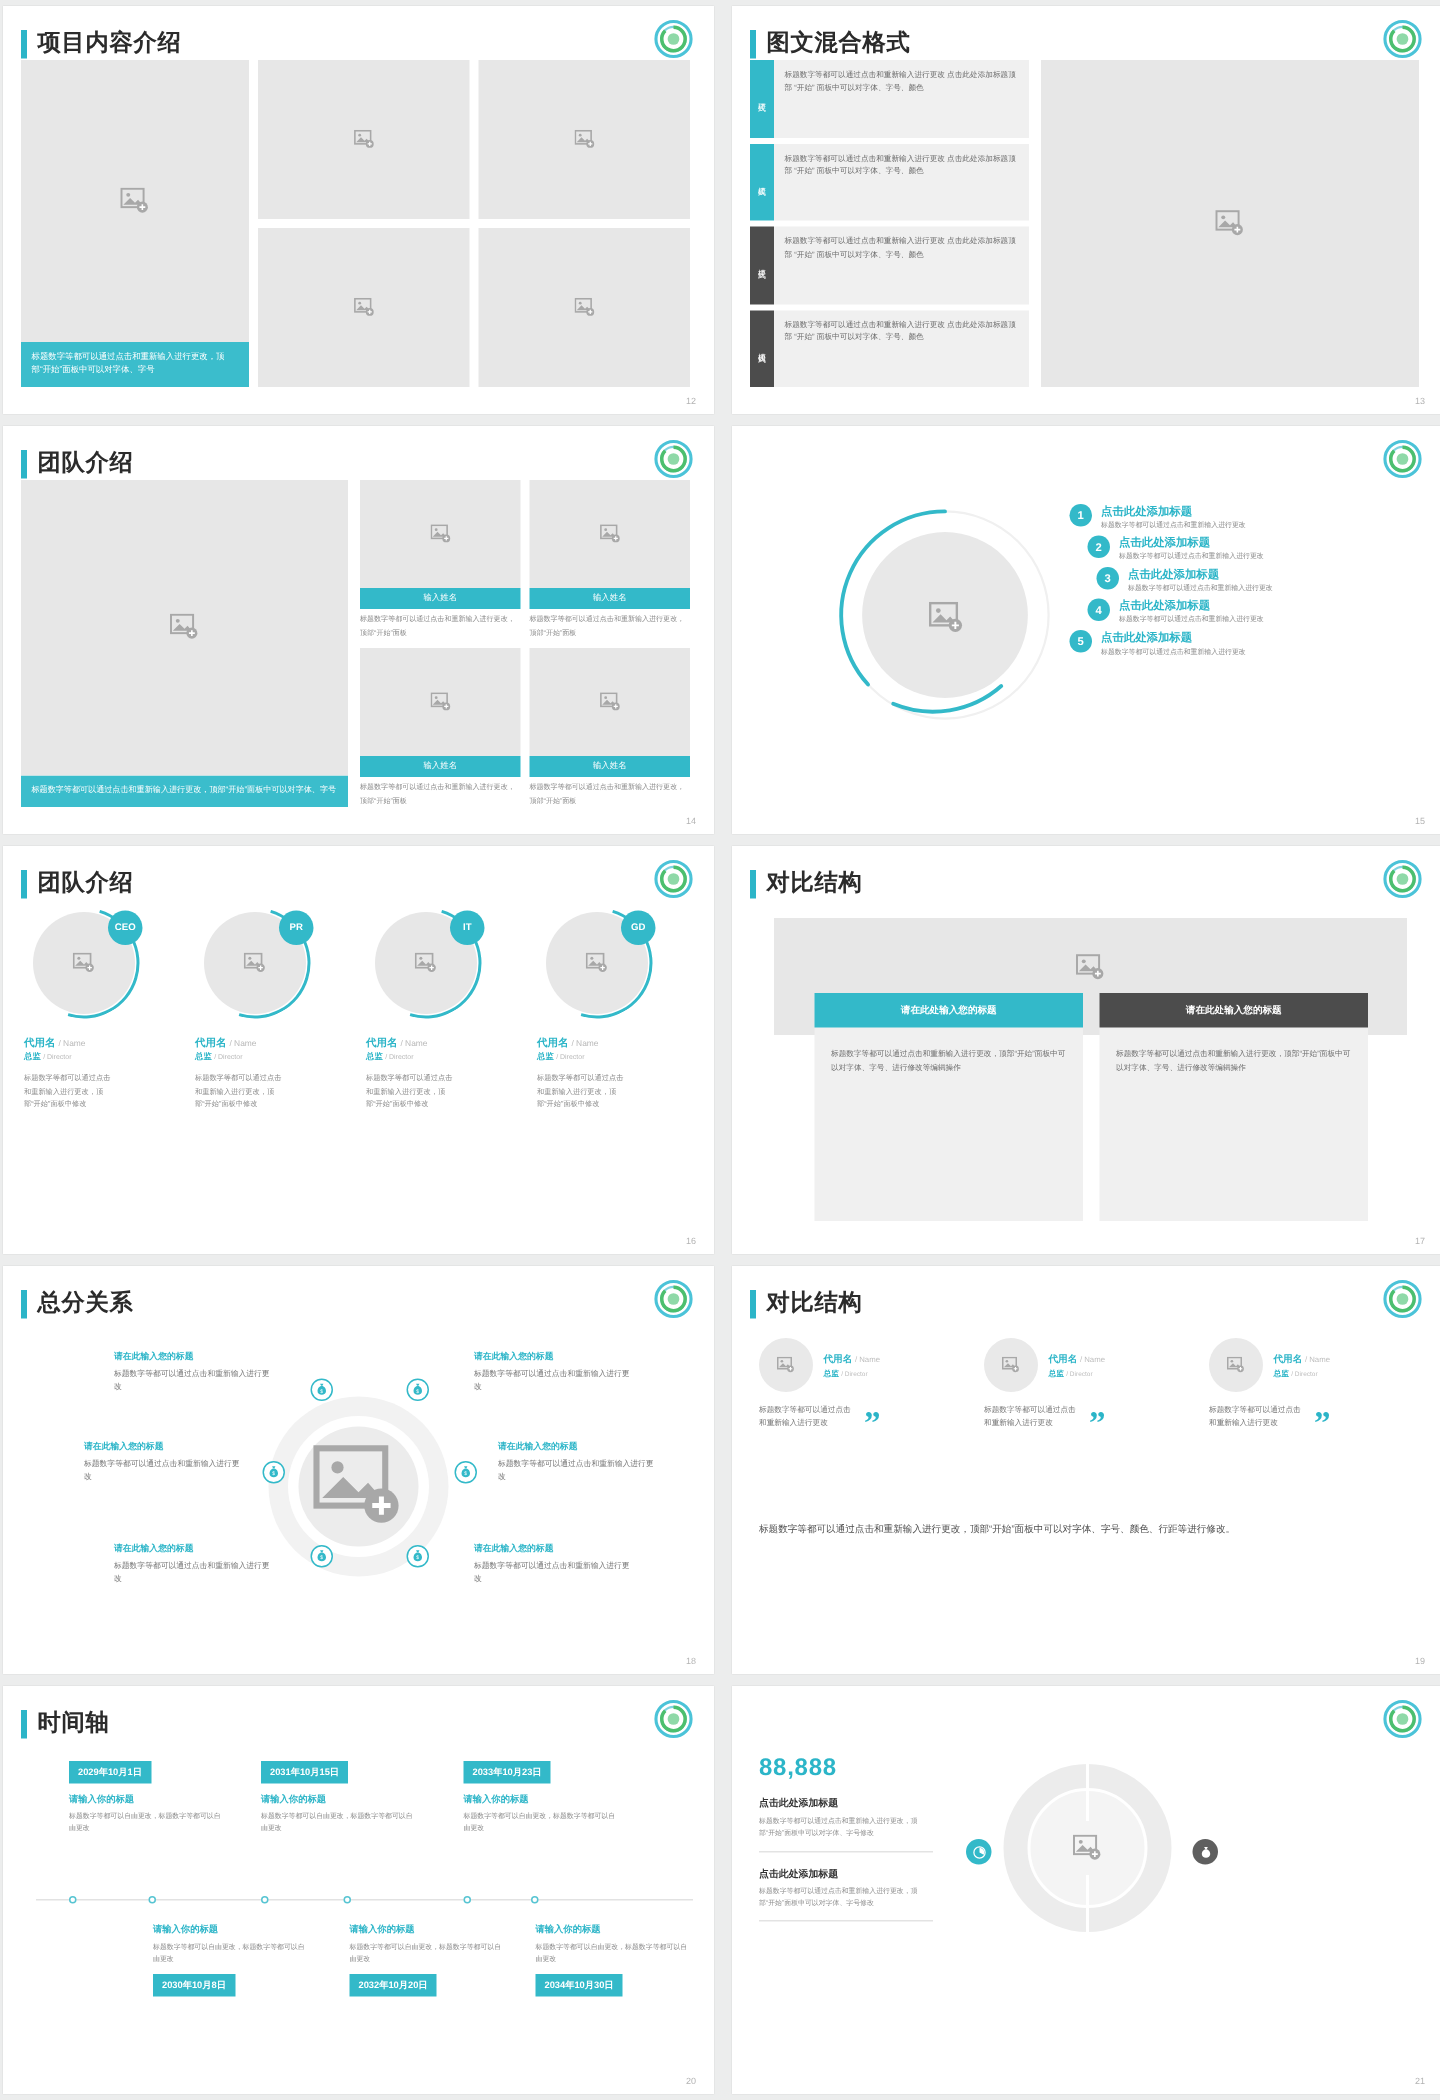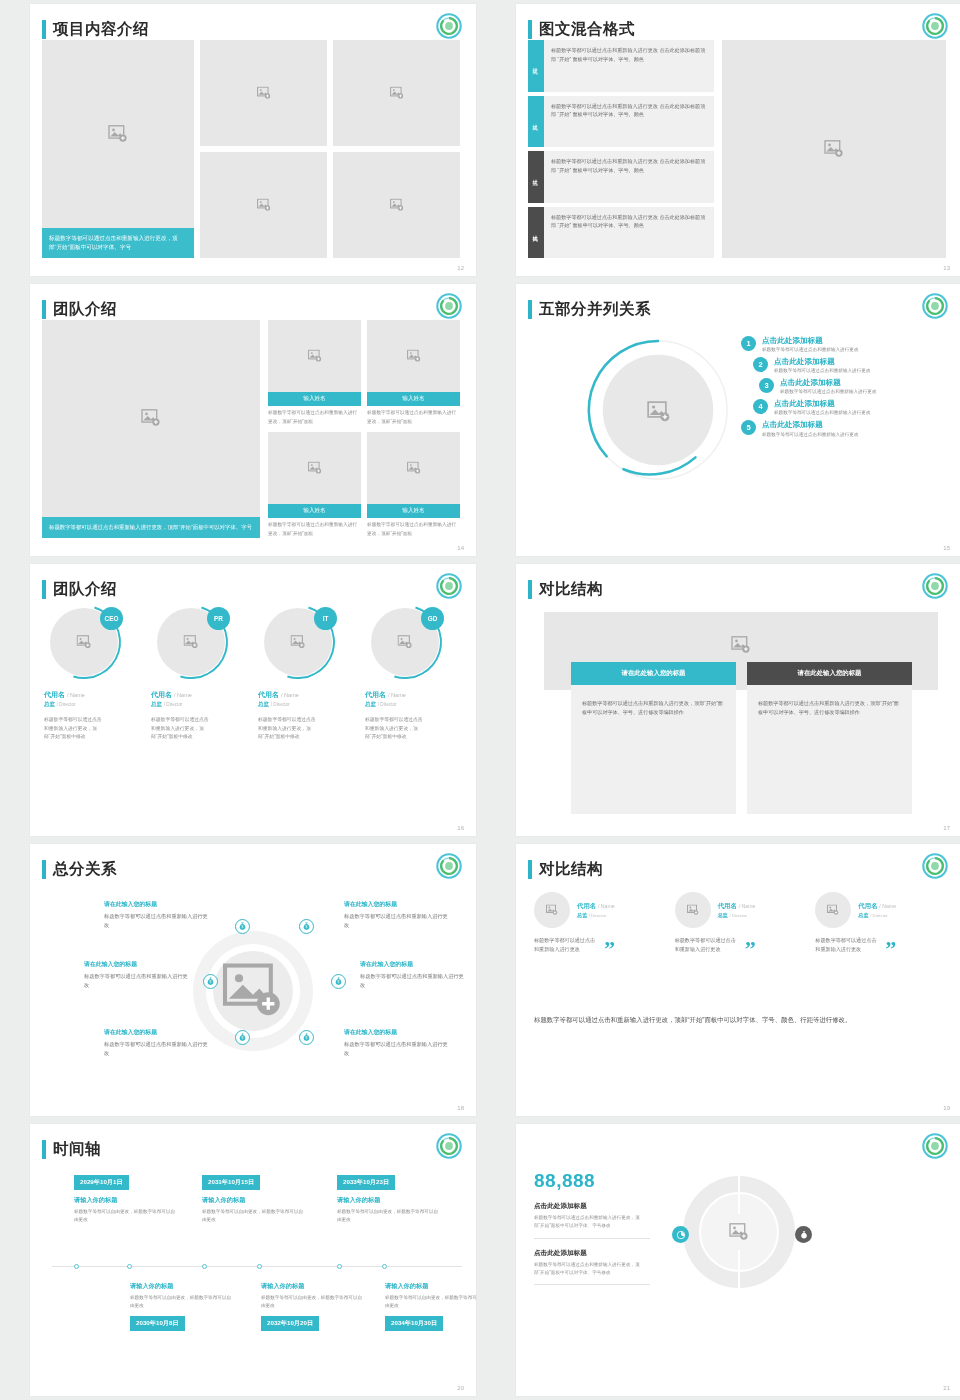--- a/index.html
+++ b/index.html
@@ -4,21 +4,21 @@
 <style>
   * { box-sizing: border-box; margin: 0; padding: 0; }
   body {
     width: 960px; height: 1400px;
     background: #eceded;
     font-family: "Liberation Sans", "DejaVu Sans", sans-serif;
     overflow: hidden;
   }
   .deck { display: grid; grid-template-columns: 474px 474px; grid-template-rows: repeat(6, 272px);
           column-gap: 12px; row-gap: 8px; padding: 4px 0 0 2px; }
-  .slide { background: #fff; position: relative; overflow: hidden; box-shadow: 0 0 1px rgba(0,0,0,.12); margin-left: 28px; }
+  .slide { background: #fff; position: relative; overflow: hidden; box-shadow: 0 0 1px rgba(0,0,0,.12); }
   .slide-inner { position: absolute; inset: 0; padding: 12px 16px 6px 12px; }
 
   
   .hdr { display: flex; align-items: center; height: 26px; }
   .hdr-bar { width: 4px; height: 19px; background: #2cb5c8; margin-right: 7px; }
   .hdr-title { font-size: 15.5px; font-weight: bold; color: #2b2b2b; letter-spacing: .5px; line-height: 1; }
   .logo { position: absolute; right: 14px; top: 9px; width: 26px; height: 26px; }
   .pg { position: absolute; right: 12px; bottom: 5px; font-size: 6px; color: #b3b3b3; }
 
   
@@ -119,21 +119,21 @@
   .s20-dot { position: absolute; width: 5px; height: 5px; border-radius: 50%; border: 1px solid #56c4d2; background: #fff; top: 102px; }
   .s20-date { background: #33b9c9; color: #fff; font-size: 6.2px; font-weight: bold; padding: 3px 6px; display: inline-block; }
   .s20-t { font-size: 6.2px; font-weight: bold; color: #2cb5c8; margin-top: 6px; }
   .s20-d { font-size: 4.6px; line-height: 1.75; color: #8c8c8c; margin-top: 3px; }
   .s20-up { position: absolute; width: 104px; top: 8px; }
   .s20-dn { position: absolute; width: 104px; top: 120px; }
 
   
   .s21-l { position: absolute; left: 18px; top: 46px; width: 116px; }
   .s21-r { position: absolute; right: 14px; top: 46px; width: 116px; }
-  .s21-big { font-size: 19px; font-weight: bold; color: #2cb5c8; letter-spacing: .5px; }
+  .s21-big { font-size: 16px; font-weight: bold; color: #2cb5c8; letter-spacing: .5px; }
   .s21-blk { margin-top: 10px; border-bottom: 1px solid #e3e3e3; padding-bottom: 7px; }
   .s21-bt { font-size: 6.6px; font-weight: bold; color: #333; }
   .s21-bd { font-size: 4.6px; line-height: 1.8; color: #8f8f8f; margin-top: 3px; }
   .s21-donut { position: absolute; left: 50%; top: 108px; transform: translate(-50%,-50%);
                width: 112px; height: 112px; border-radius: 50%; background: #ececec; }
   .s21-donut:before { content:""; position:absolute; inset:16px; border-radius:50%; background:#f4f4f4; border:2px solid #fff; }
   .s21-sep { position: absolute; left: 50%; width: 2px; background: #fff; margin-left: -1px; }
   .s21-chip { position: absolute; top: 102px; width: 17px; height: 17px; border-radius: 50%;
               display: flex; align-items: center; justify-content: center; }
 </style>
@@ -340,24 +340,20 @@
             <div class="s14-desc">标题数字等都可以通过点击和重新输入进行更改，顶部“开始”面板</div>
           </div>
         </div>
       </div>
       <div class="pg">14</div>
     </div>
   </div>
 
   <div class="slide">
     <div class="slide-inner">
-      <div class="hdr">
-        <div class="hdr-bar"></div>
-        <div class="hdr-title">五部分并列关系</div>
-      </div>
       <svg class="logo" viewBox="0 0 40 40">
           <circle cx="20" cy="20" r="18" fill="none" stroke="#4bc3d8" stroke-width="3.2"></circle>
           <circle cx="20" cy="20" r="12.5" fill="none" stroke="#7fd4e0" stroke-width="2.2"></circle>
           <path d="M20 8 a12 12 0 1 1 -8.5 3.5" fill="none" stroke="#4cbf6e" stroke-width="3.6"></path>
           <circle cx="20" cy="20" r="6" fill="#8fd9a8"></circle>
         </svg>
       <svg class="s15-circle" viewBox="0 0 150 150">
         <circle cx="75" cy="75" r="70" fill="none" stroke="#f0f0f0" stroke-width="1.5"></circle>
         <circle cx="75" cy="75" r="56" fill="#e8e8e8"></circle>
         <path d="M75 5 a70 70 0 0 0 -52 117" fill="none" stroke="#33b9c9" stroke-width="2.6" stroke-linecap="round"></path>

